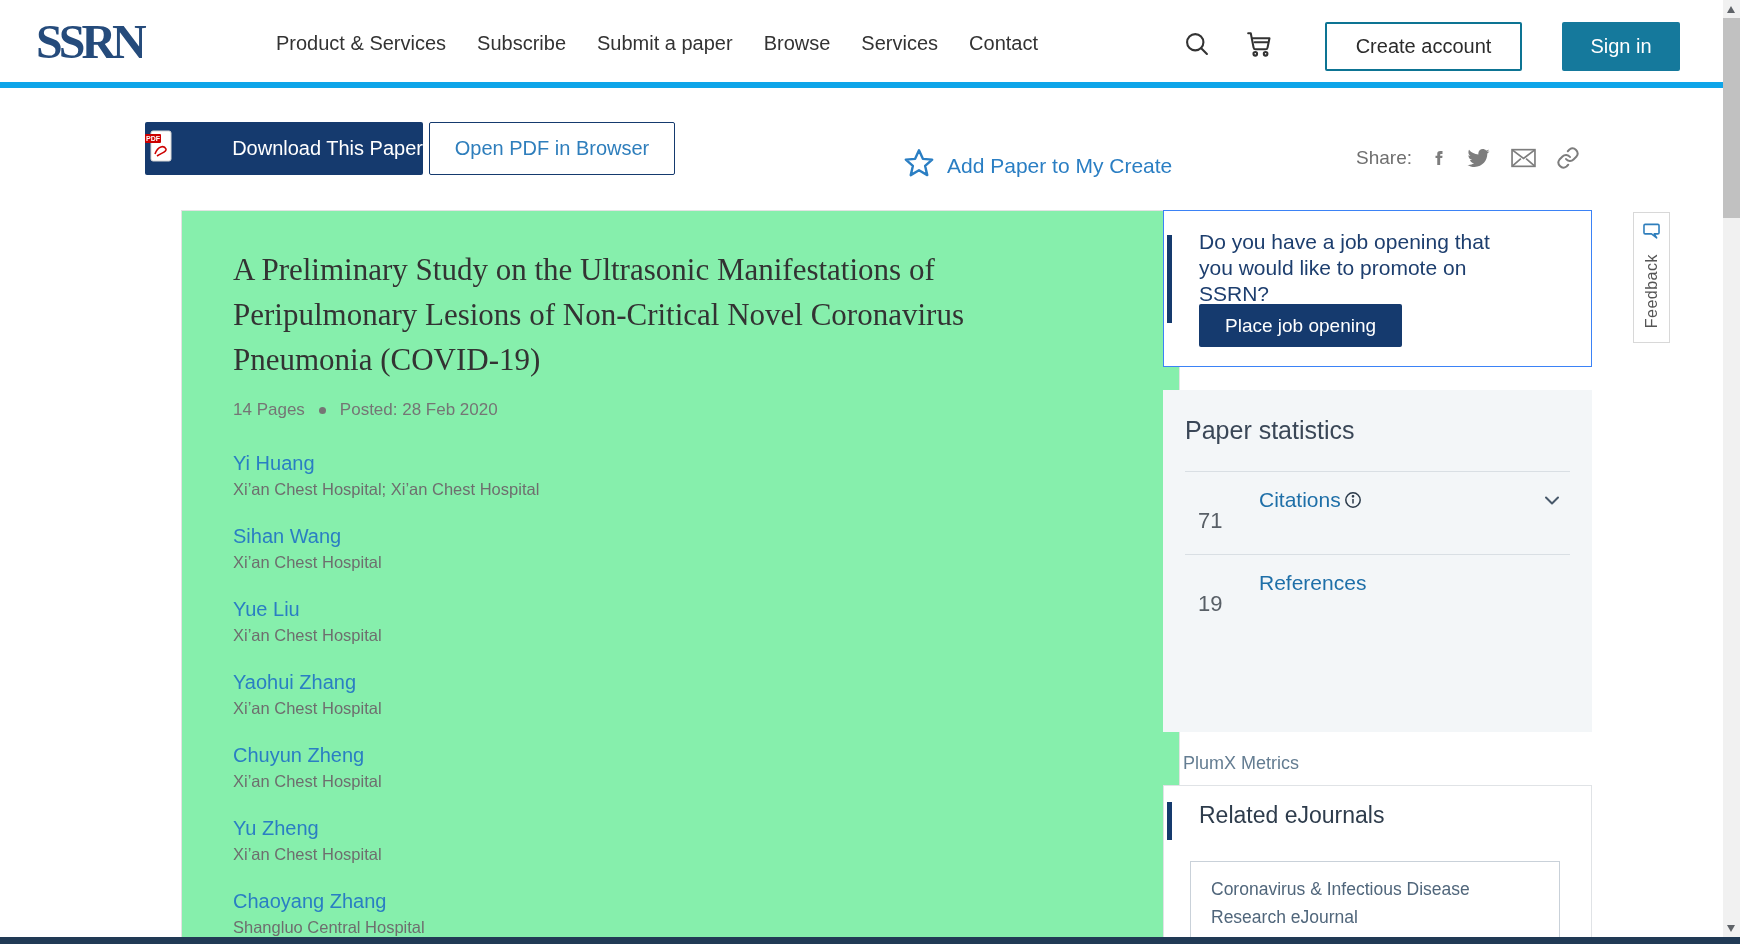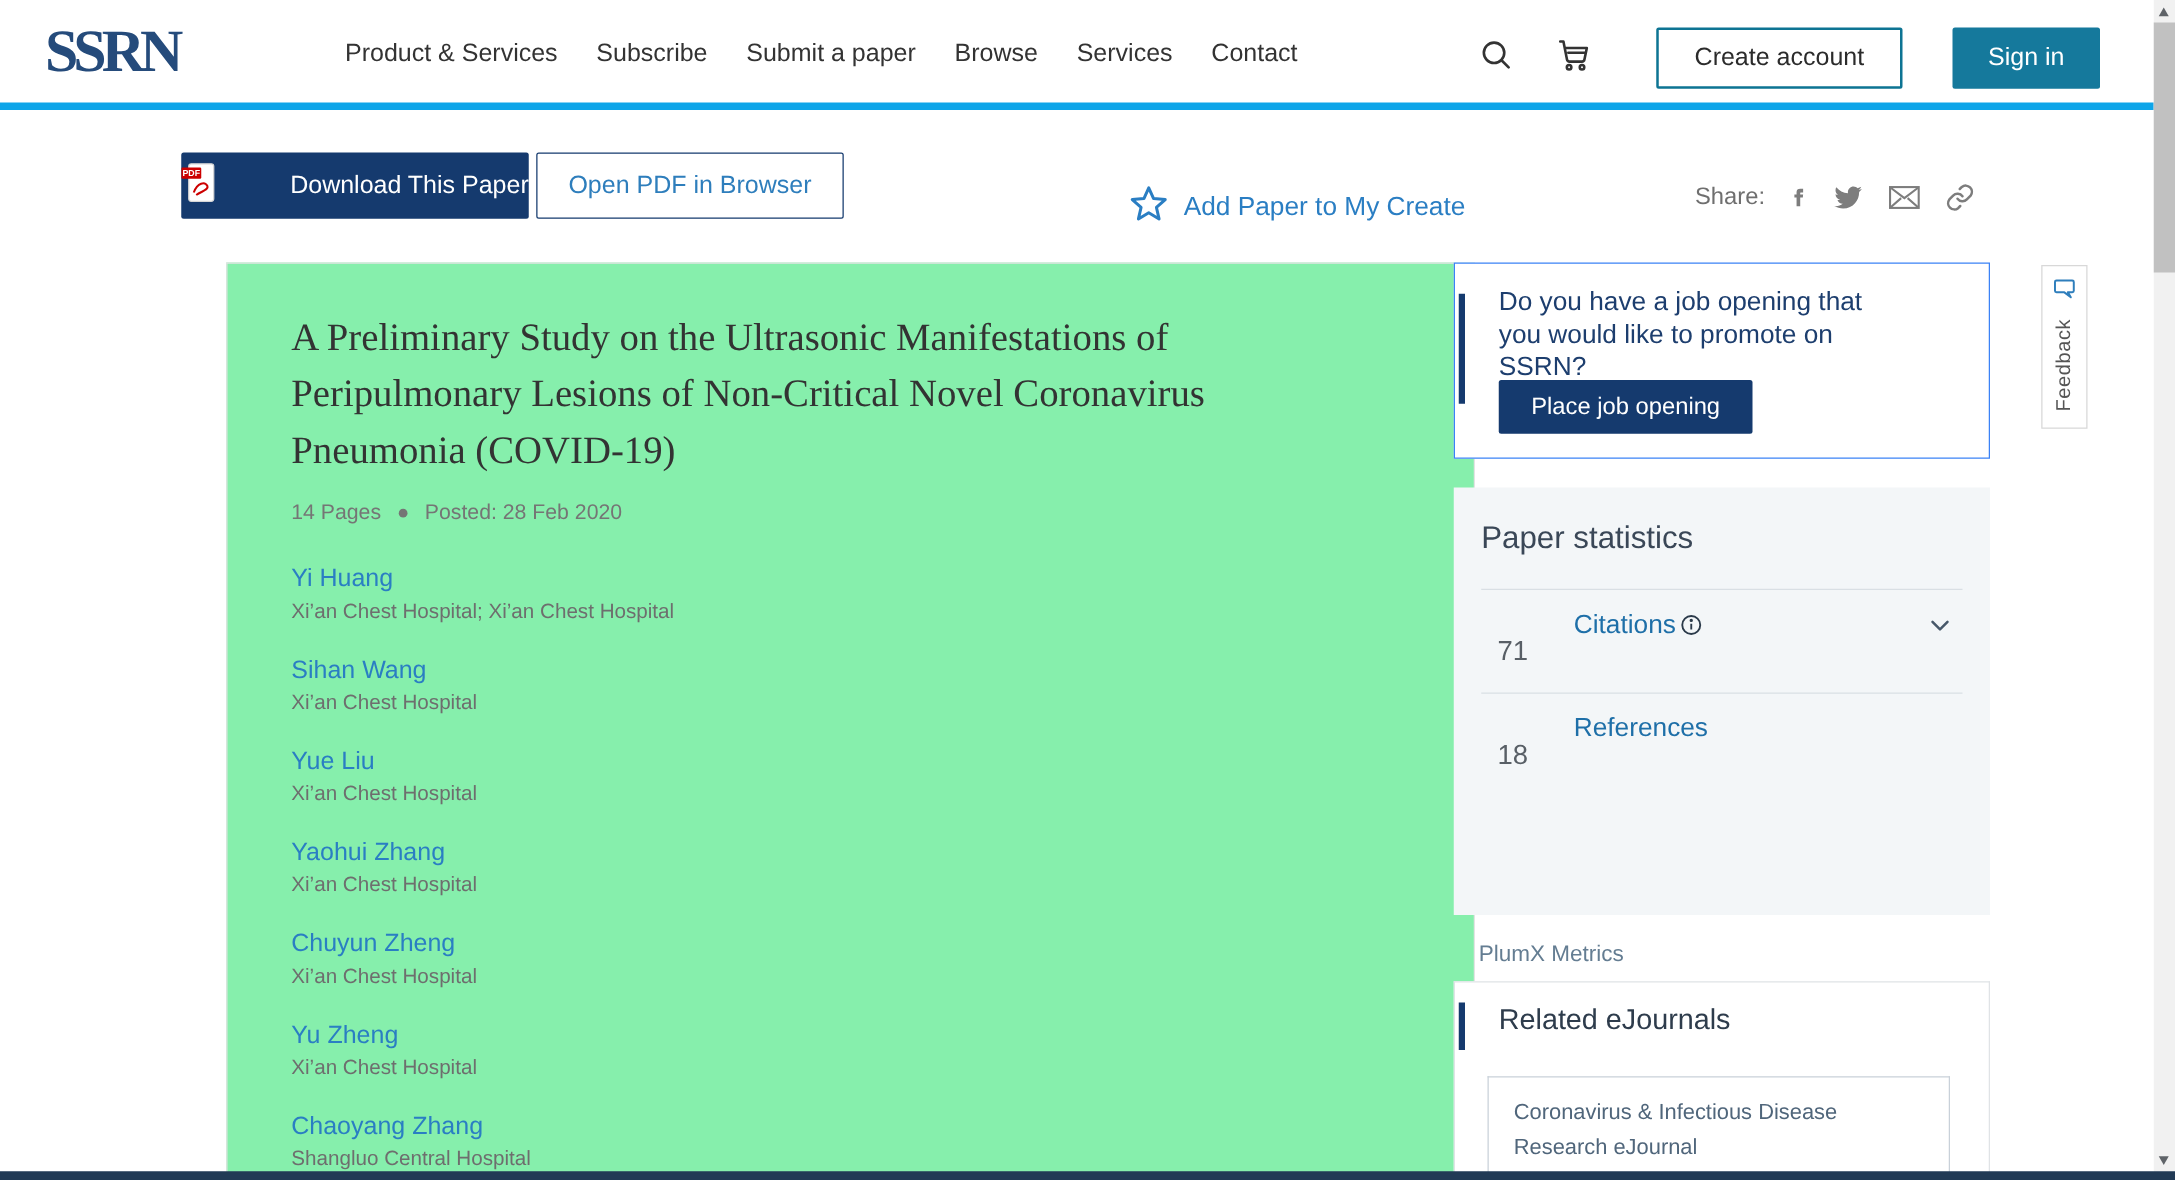--- a/index.html
+++ b/index.html
@@ -246,21 +246,21 @@
         </svg>
       </span>
       <span class="row-chevron">
         <svg width="24" height="24" viewBox="0 0 24 24" fill="none" stroke="#47586a" stroke-width="2" stroke-linecap="round" stroke-linejoin="round">
           <polyline points="6 9.5 12 15.5 18 9.5"></polyline>
         </svg>
       </span>
     </div>
     <div class="stats-divider"></div>
     <div class="stats-row">
-      <span class="row-count">18</span>
+      <span class="row-count">19</span>
       <a class="row-link" href="#">References</a>
     </div>
   </div>
 
   <a class="plumx" href="#">PlumX Metrics</a>
 
   <div class="related-card">
     <div class="related-accent"></div>
     <div class="related-heading">Related eJournals</div>
     <div class="ejournal-box">Coronavirus &amp; Infectious Disease Research eJournal</div>

